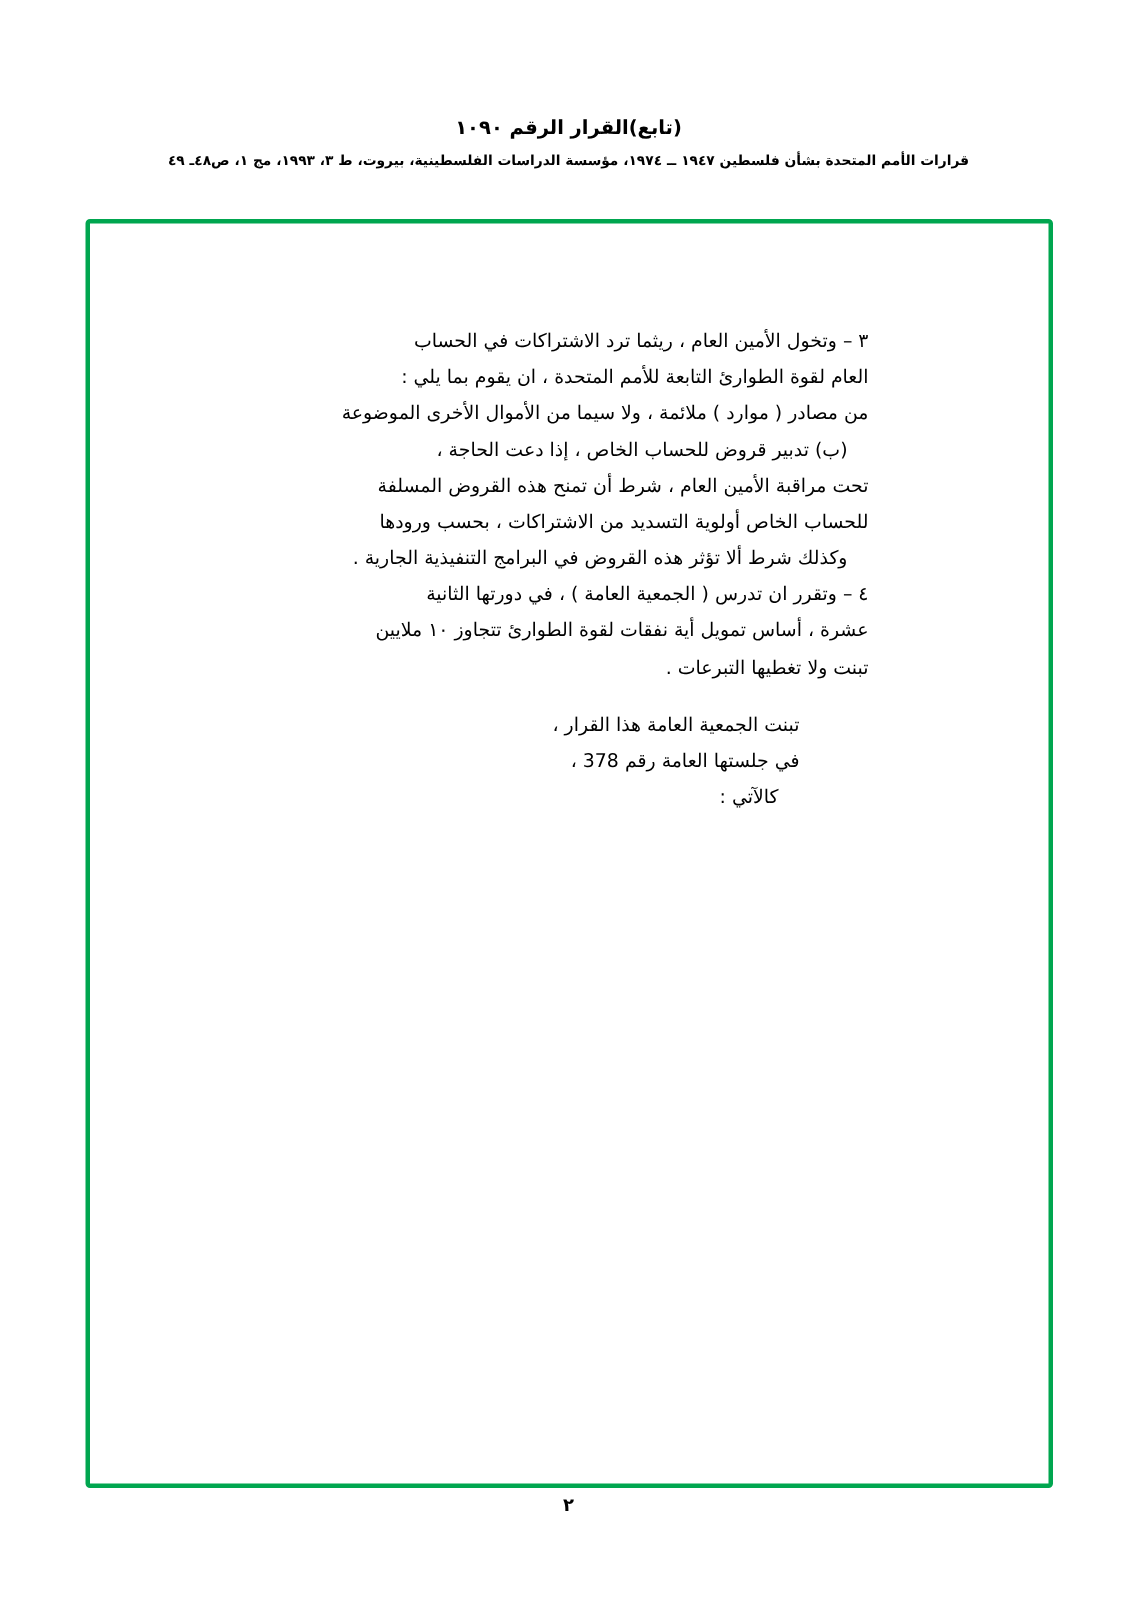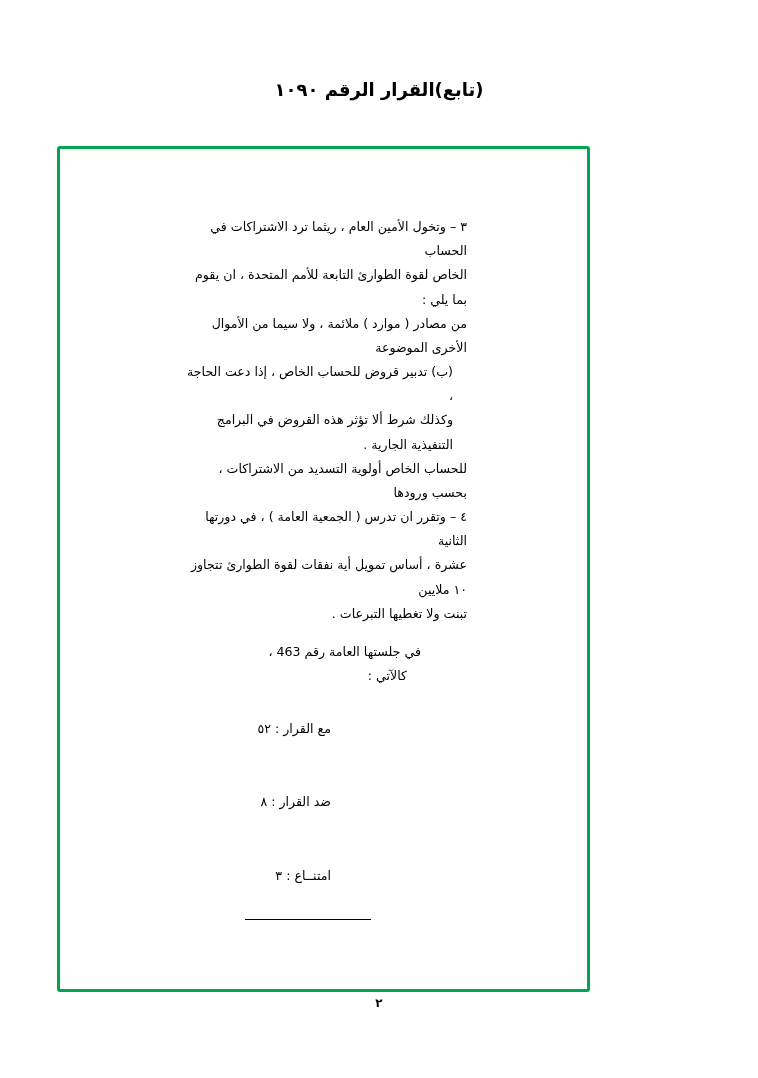--- a/index.html
+++ b/index.html
@@ -24,39 +24,39 @@
   
   .header {
     position: absolute;
     top: 78px;
     left: 0;
     right: 0;
     text-align: center;
     direction: rtl;
   }
   .header-title {
-    font-size: 18px;
+    font-size: 13px;
     font-weight: bold;
     letter-spacing: 0.5px;
     line-height: 1.3;
   }
   .header-sub {
     margin-top: 7px;
     font-size: 9.2px;
     font-weight: bold;
     line-height: 1.4;
     letter-spacing: 0.1px;
   }
 
   
   .frame {
     position: absolute;
     left: 57px;
     top: 146px;
-    width: 533px;
+    width: 645px;
     height: 846px;
     border: 3px solid #00a64f;
     border-radius: 3px;
     box-sizing: border-box;
     background: #ffffff;
   }
 
   
   .content {
     position: absolute;
@@ -109,51 +109,42 @@
     font-weight: bold;
   }
 </style>
 </head>
 <body>
 
 <div class="page">
 
   <div class="header">
     <div class="header-title">(تابع)القرار الرقم ١٠٩٠</div>
+    <div class="header-sub">قرارات الأمم المتحدة بشأن فلسطين ١٩٤٧ ــ ١٩٧٤، مؤسسة الدراسات الفلسطينية، بيروت، ط ٣، ١٩٩٣، مج ١، ص٤٨ـ ٤٩</div>
   </div>
 
   <div class="frame">
     <div class="content">
 
       <p class="para">٣ – وتخول الأمين العام ، ريثما ترد الاشتراكات في الحساب</p>
-      <p class="para">الخاص لقوة الطوارئ التابعة للأمم المتحدة ، ان يقوم بما يلي :</p>
+      <p class="para">العام لقوة الطوارئ التابعة للأمم المتحدة ، ان يقوم بما يلي :</p>
       <p class="para">من مصادر ( موارد ) ملائمة ، ولا سيما من الأموال الأخرى الموضوعة</p>
       <p class="para indent-1">(ب)   تدبير قروض للحساب الخاص ، إذا دعت الحاجة ،</p>
+      <p class="para">تحت مراقبة الأمين العام ، شرط أن تمنح هذه القروض المسلفة</p>
+      <p class="para">للحساب الخاص أولوية التسديد من الاشتراكات ، بحسب ورودها</p>
       <p class="para indent-1">وكذلك شرط ألا تؤثر هذه القروض في البرامج التنفيذية الجارية .</p>
-      <p class="para">للحساب الخاص أولوية التسديد من الاشتراكات ، بحسب ورودها</p>
       <p class="para">٤ – وتقرر ان تدرس ( الجمعية العامة ) ، في دورتها الثانية</p>
       <p class="para">عشرة ، أساس تمويل أية نفقات لقوة الطوارئ تتجاوز ١٠ ملايين</p>
       <p class="para">تبنت  ولا تغطيها التبرعات .</p>
 
       <div class="gap-md"></div>
 
-      <p class="para indent-3">في جلستها العامة رقم 463 ،</p>
+      <p class="para indent-3">تبنت الجمعية العامة هذا القرار ،</p>
+      <p class="para indent-3">في جلستها العامة رقم 378 ،</p>
       <p class="para indent-4">كالآتي   :</p>
 
-      <div class="tally">
-        <div class="tally-row">
-          <span>مع القرار</span><span> : </span><span>٥٢</span>
-        </div>
-        <div class="tally-row">
-          <span>ضد القرار</span><span> : </span><span>٨</span>
-        </div>
-        <div class="tally-row">
-          <span>امتنــاع</span><span> : </span><span>٣</span>
-        </div>
-        <div class="rule"></div>
-      </div>
 
     </div>
   </div>
 
   <div class="page-number">٢</div>
 
 </div>
 
 </body></html>

